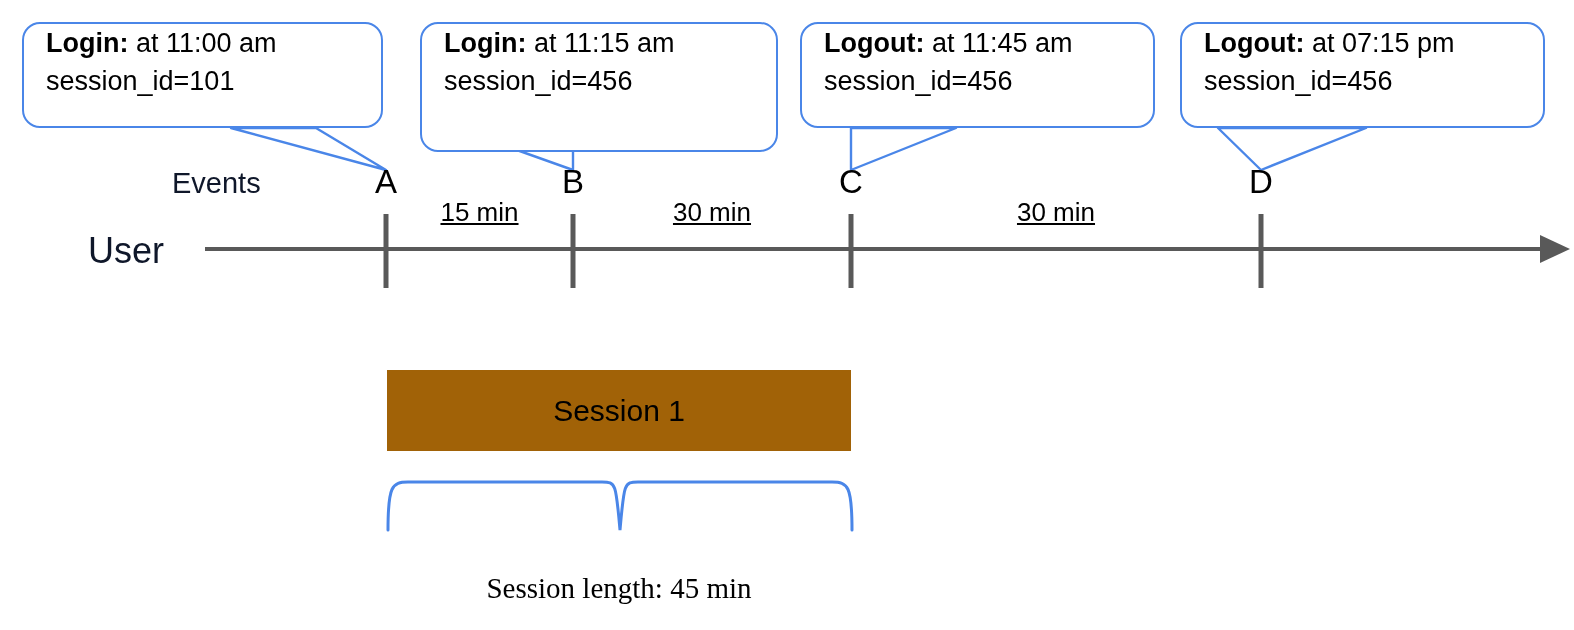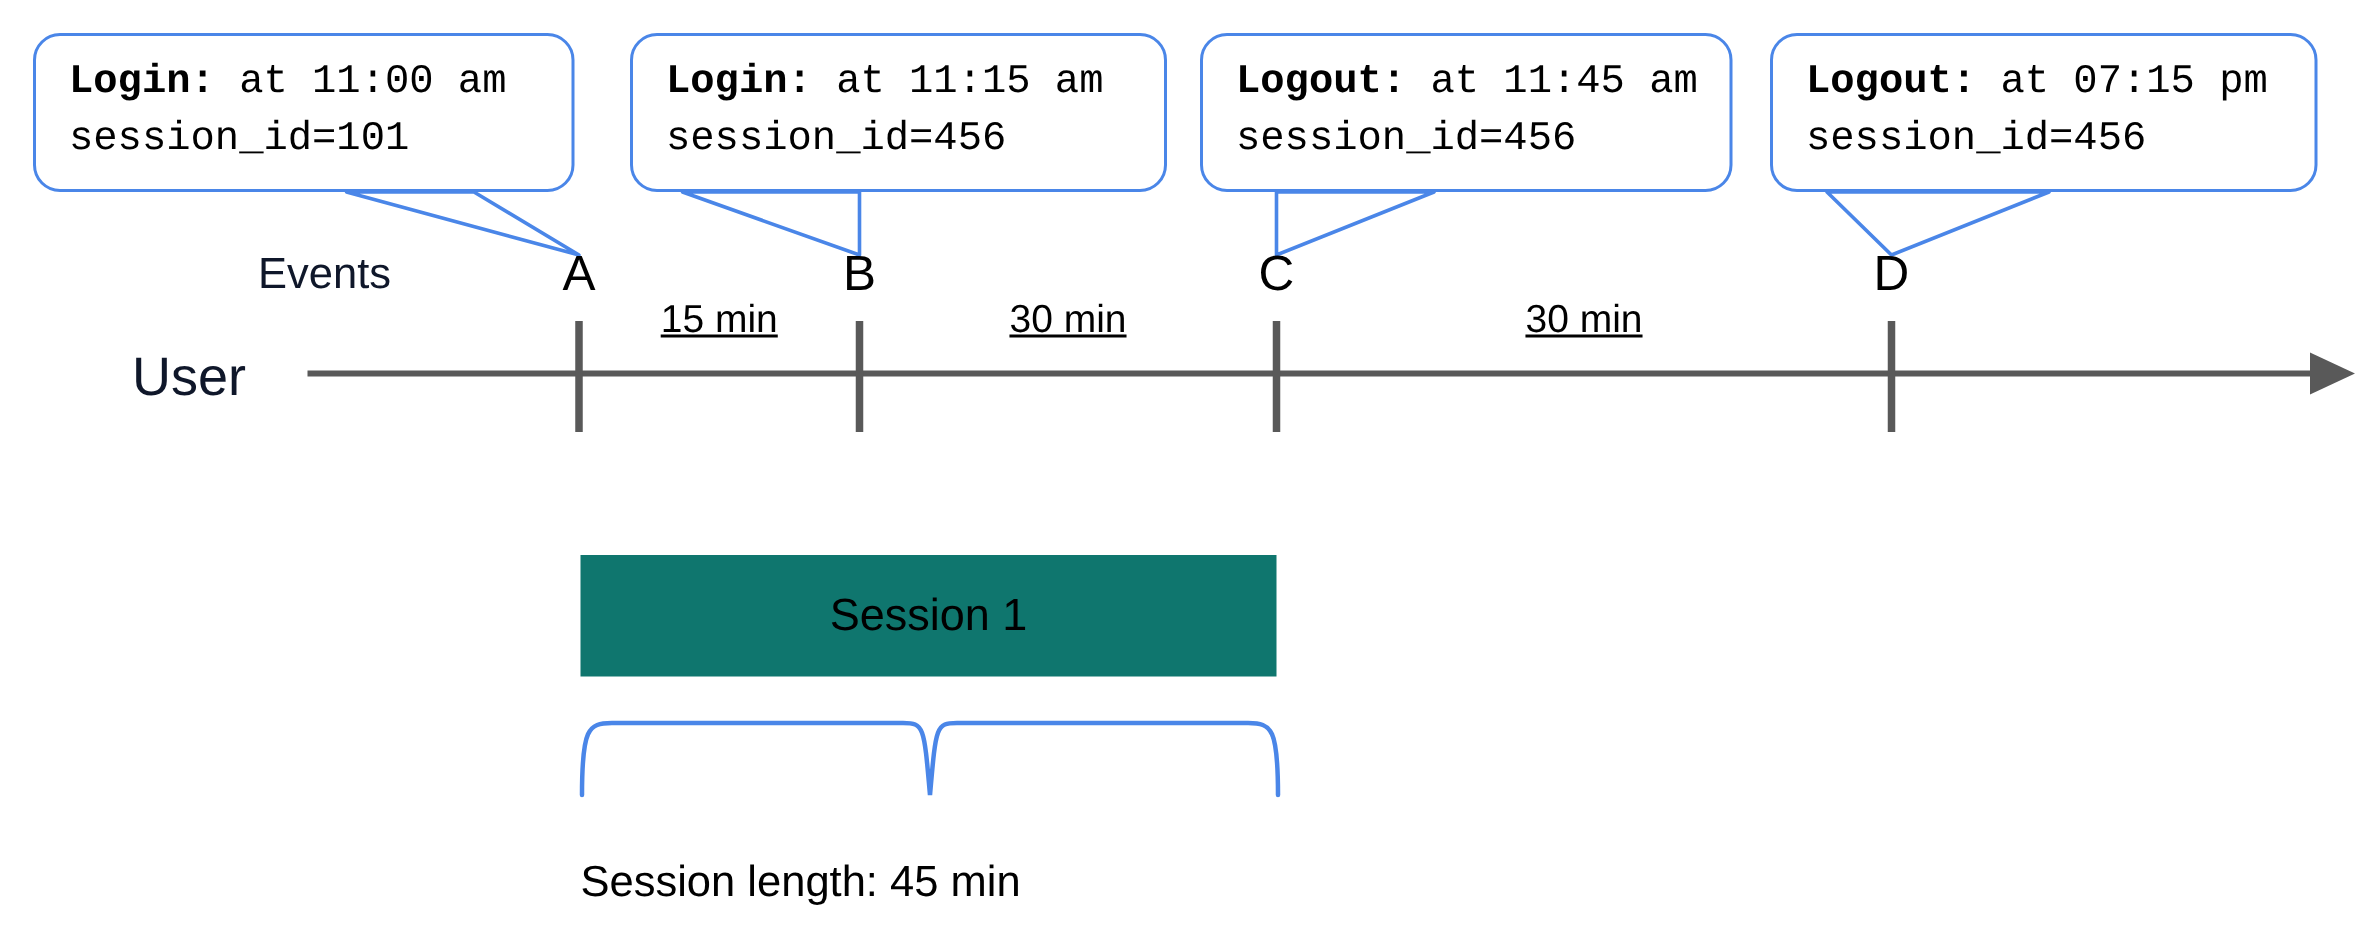--- a/index.html
+++ b/index.html
@@ -27,32 +27,31 @@
     height: 630px;
   }
 
   
   .callout {
     position: absolute;
     box-sizing: border-box;
     border: 2px solid #4a86e8;
     border-radius: 18px;
     background: #ffffff;
-    padding: 12px 20px 0 22px;
+    padding: 0 20px 0 22px;
     font-size: 27px;
     line-height: 1.42;
     color: #000000;
     z-index: 3;
-    font-family: Liberation Mono, monospace;
   }
   .callout .line { white-space: nowrap; }
   .callout .evt { font-weight: bold; }
 
   #callout-a { left: 22px;   top: 22px; width: 361px; height: 106px; }
-  #callout-b { left: 420px;  top: 22px; width: 358px; height: 106px; }
+  #callout-b { left: 420px;  top: 22px; width: 358px; height: 130px; }
   #callout-c { left: 800px;  top: 22px; width: 355px; height: 106px; }
   #callout-d { left: 1180px; top: 22px; width: 365px; height: 106px; }
 
   
   .row-label {
     position: absolute;
     white-space: nowrap;
     color: #0f172a;
     z-index: 2;
   }
@@ -112,39 +111,41 @@
   #tick-c { left: 851px; }
   #tick-d { left: 1261px; }
 
   
   #session-bar {
     position: absolute;
     left: 387px;
     top: 370px;
     width: 464px;
     height: 81px;
-    background: #0f766e;
+    background: #a16207;
     display: flex;
     align-items: center;
     justify-content: center;
     font-size: 30px;
     color: #000000;
     z-index: 2;
   }
 
   
   #session-length-label {
     position: absolute;
     left: 387px;
     top: 572px;
     width: 464px;
+    text-align: center;
     font-size: 29px;
     white-space: nowrap;
     color: #000000;
     z-index: 2;
+    font-family: Liberation Serif, serif;
   }
 </style>
 </head>
 <body>
 
 <div id="stage">
 
   <svg class="layer-svg" viewBox="0 0 1574 630">
 
     <g fill="#ffffff" stroke="#4a86e8" stroke-width="2.4" stroke-linejoin="round">

